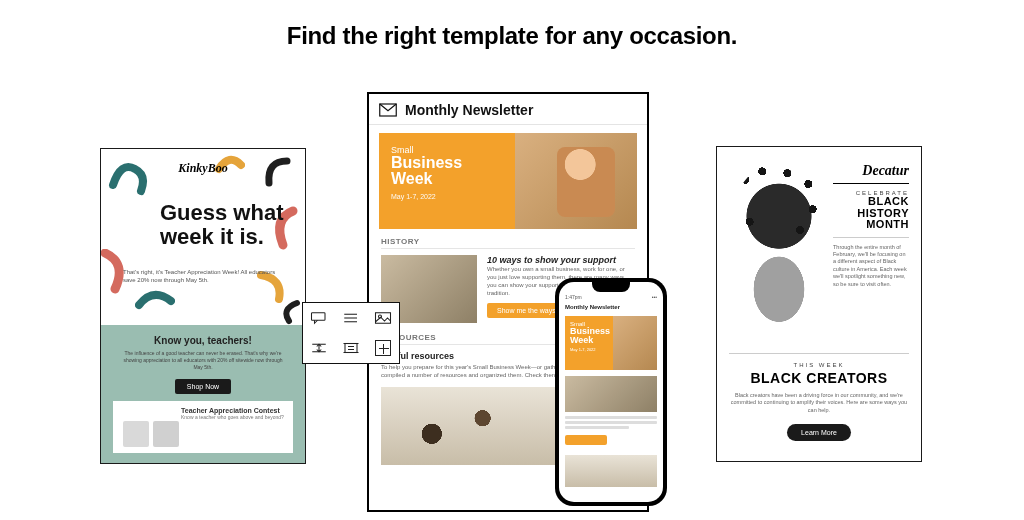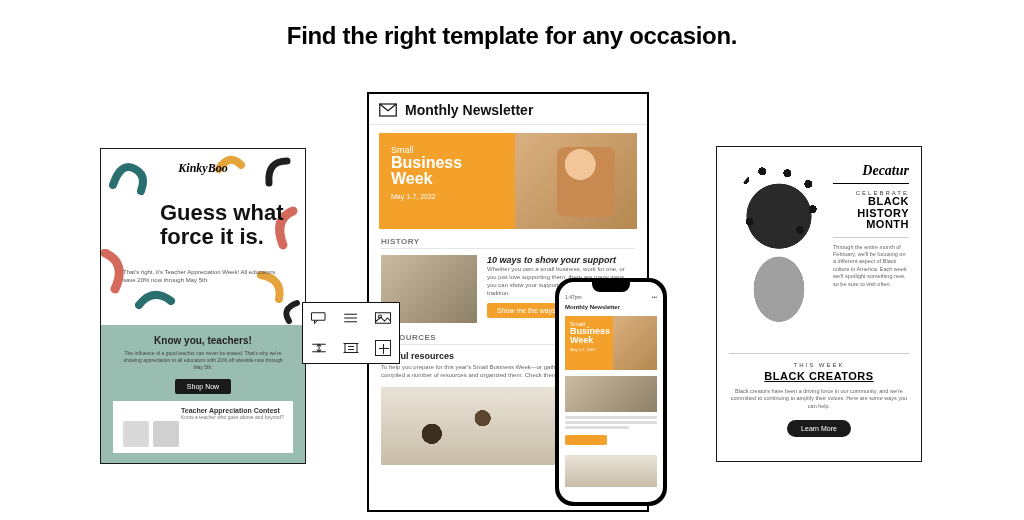--- a/index.html
+++ b/index.html
@@ -153,21 +153,21 @@
   .cr-brand{ font-family:"Georgia",serif; font-style:italic; font-weight:700; font-size:14px; color:#000;}
   .cr-rule{ height:1px; background:#000; margin:4px 0 6px;}
   .cr-cel{ font-size:6px; letter-spacing:2px; color:#444;}
   .cr-title{ font-size:11px; font-weight:900; color:#000; line-height:1.05; letter-spacing:.5px;}
   .cr-rule2{ height:1px; background:#ccc; margin:6px 0;}
   .cr-body{ font-size:5.5px; color:#666; line-height:1.35; text-align:left;}
   .cr-foot{
     position:absolute; top:200px; left:12px; right:12px; text-align:center;
   }
   .cr-this{ font-size:6px; letter-spacing:2px; color:#444;}
-  .cr-sub{ font-size:11px; font-weight:900; color:#000; letter-spacing:.5px; margin:2px 0 6px;text-decoration:underline;}
+  .cr-sub{ font-size:14px; font-weight:900; color:#000; letter-spacing:.5px; margin:2px 0 6px;}
   .cr-foot-p{ font-size:5.5px; color:#666; line-height:1.35; width:180px; margin:0 auto 10px;}
   .cr-btn{ display:inline-block; background:#1a1a1a; color:#fff; font-size:7px; padding:5px 14px; border-radius:14px;}
 </style>
 </head>
 <body>
 
 <h1 class="headline">Find the right template for any occasion.</h1>
 
 <div class="stage">
 
@@ -193,21 +193,21 @@
         </svg>
       <svg class="squig" style="top:120px;right:18px;width:32px;height:34px">
           <path d="M6 6 Q28 10 24 30" stroke="#e5a43b" stroke-width="8"></path>
         </svg>
       <svg class="squig" style="top:150px;right:2px;width:26px;height:26px">
           <path d="M20 4 Q4 10 12 22" stroke="#1f1f1f" stroke-width="6"></path>
         </svg>
     </div>
     <div class="cl-logo">KinkyBoo</div>
     <div class="cl-title">
-      <span>Guess what</span><br><span>force it is.</span>
+      <span>Guess what</span><br><span>week it is.</span>
     </div>
     <div class="cl-body">That's right, it's Teacher Appreciation Week! All educators save 20% now through May 5th.</div>
     <div class="cl-thanks">
       <div class="cl-thanks-h">Know you, teachers!</div>
       <div class="cl-thanks-p">The influence of a good teacher can never be erased. That's why we're showing appreciation to all educators with 20% off sitewide now through May 5th.</div>
       <span class="cl-btn">Shop Now</span>
       <div class="cl-strip">
         <div class="cl-strip-img"></div>
         <div class="cl-strip-img2"></div>
         <div style="margin-left:60px">

